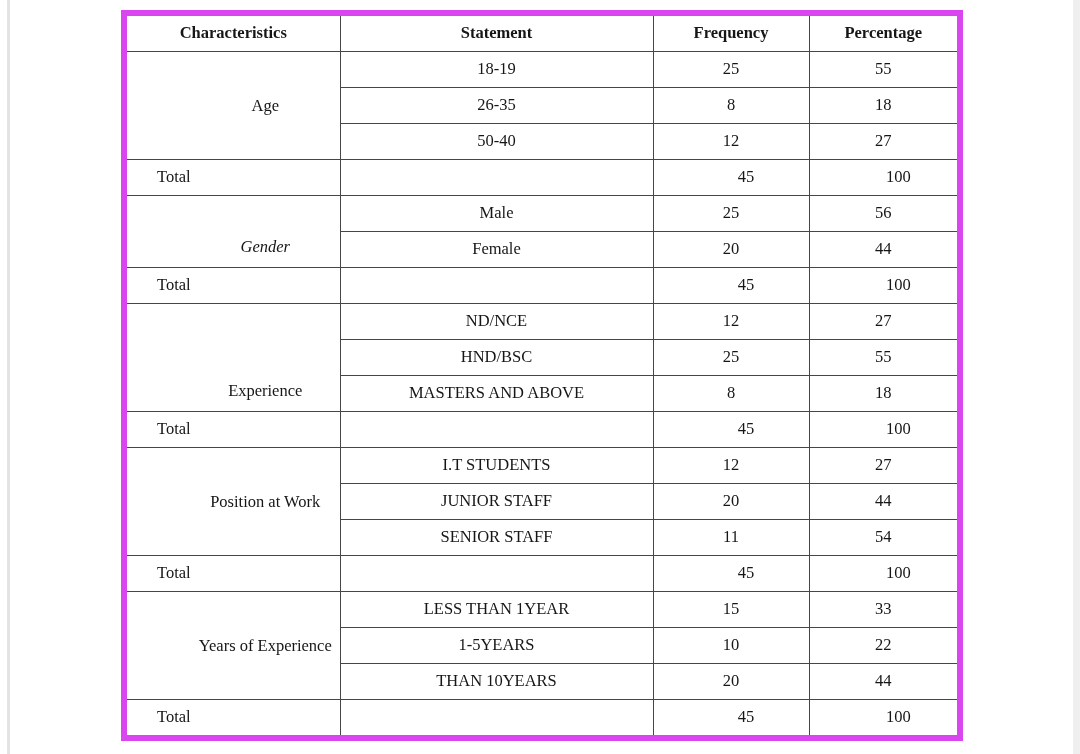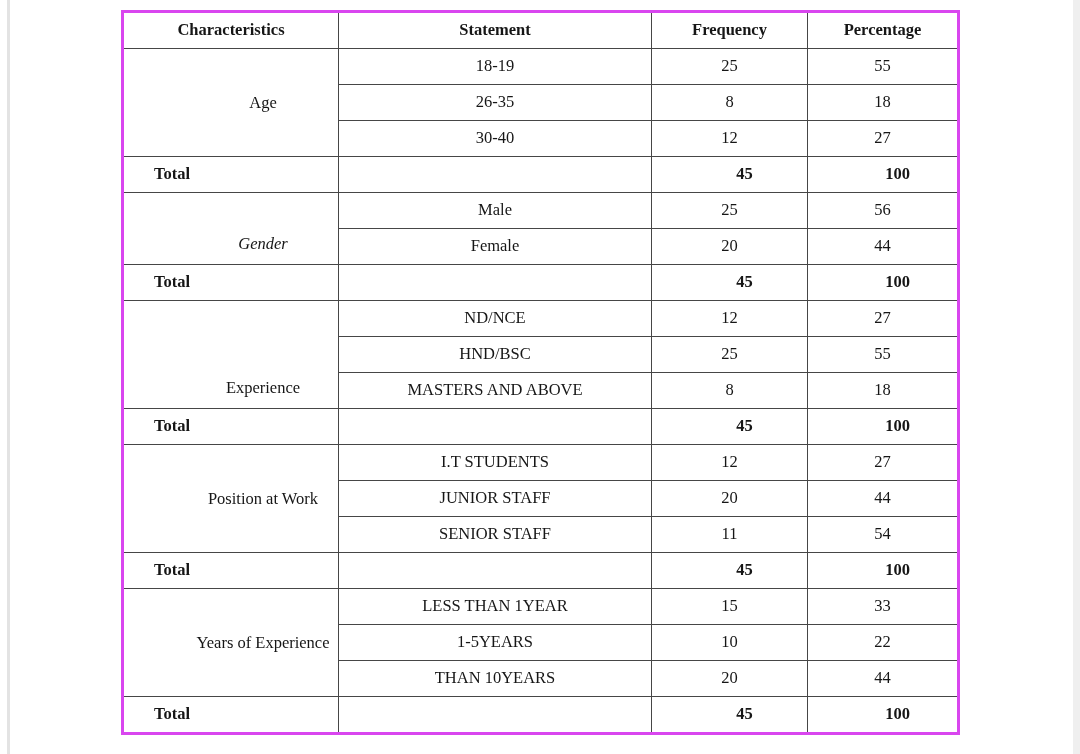--- a/index.html
+++ b/index.html
@@ -17,21 +17,21 @@
   .edge-left  { position: absolute; left: 7px; top: 0; width: 3px; height: 100%; background: #e3e3e3; }
   .edge-right { position: absolute; right: 0; top: 0; width: 7px; height: 100%; background: #efefef; }
 
   table.demo {
     position: absolute;
     left: 121px;
     top: 10px;
     width: 836px;
     border-collapse: collapse;
     table-layout: fixed;
-    border: 3px solid #d946ef;
+    border: 6px solid #d946ef;
   }
   table.demo td, table.demo th {
     border: 1.5px solid #464646;
     height: 35px;
     padding: 0;
     font-size: 16.5px;
     line-height: 1.1;
     overflow: hidden;
     white-space: nowrap;
   }
@@ -49,21 +49,21 @@
     position: absolute;
     left: 0;
     width: 100%;
     text-align: center;
     transform: translateY(-50%);
     padding-left: 32px;
   }
   td.char.pos-50 .char-label { top: 50%; }
   td.char.pos-72 .char-label { top: 72%; font-style: italic; }
   td.char.pos-81 .char-label { top: 81%; }
-  tr.total td { font-weight: bold; padding-left: 30px; }
+  tr.total td { font-weight: normal; padding-left: 30px; }
   td.total-label {
     text-align: left;
     padding-left: 8px;
     vertical-align: middle;
   }
 </style>
 </head>
 <body>
 
 <div class="page">
@@ -94,21 +94,21 @@
         <td class="stmt">18-19</td>
         <td class="num">25</td>
         <td class="num">55</td>
       </tr>
       <tr>
         <td class="stmt">26-35</td>
         <td class="num">8</td>
         <td class="num">18</td>
       </tr>
       <tr>
-        <td class="stmt">30-40</td>
+        <td class="stmt">50-40</td>
         <td class="num">12</td>
         <td class="num">27</td>
       </tr>
       <tr class="total">
         <td class="total-label">Total</td>
         <td class="stmt"></td>
         <td class="num">45</td>
         <td class="num">100</td>
       </tr>
 

